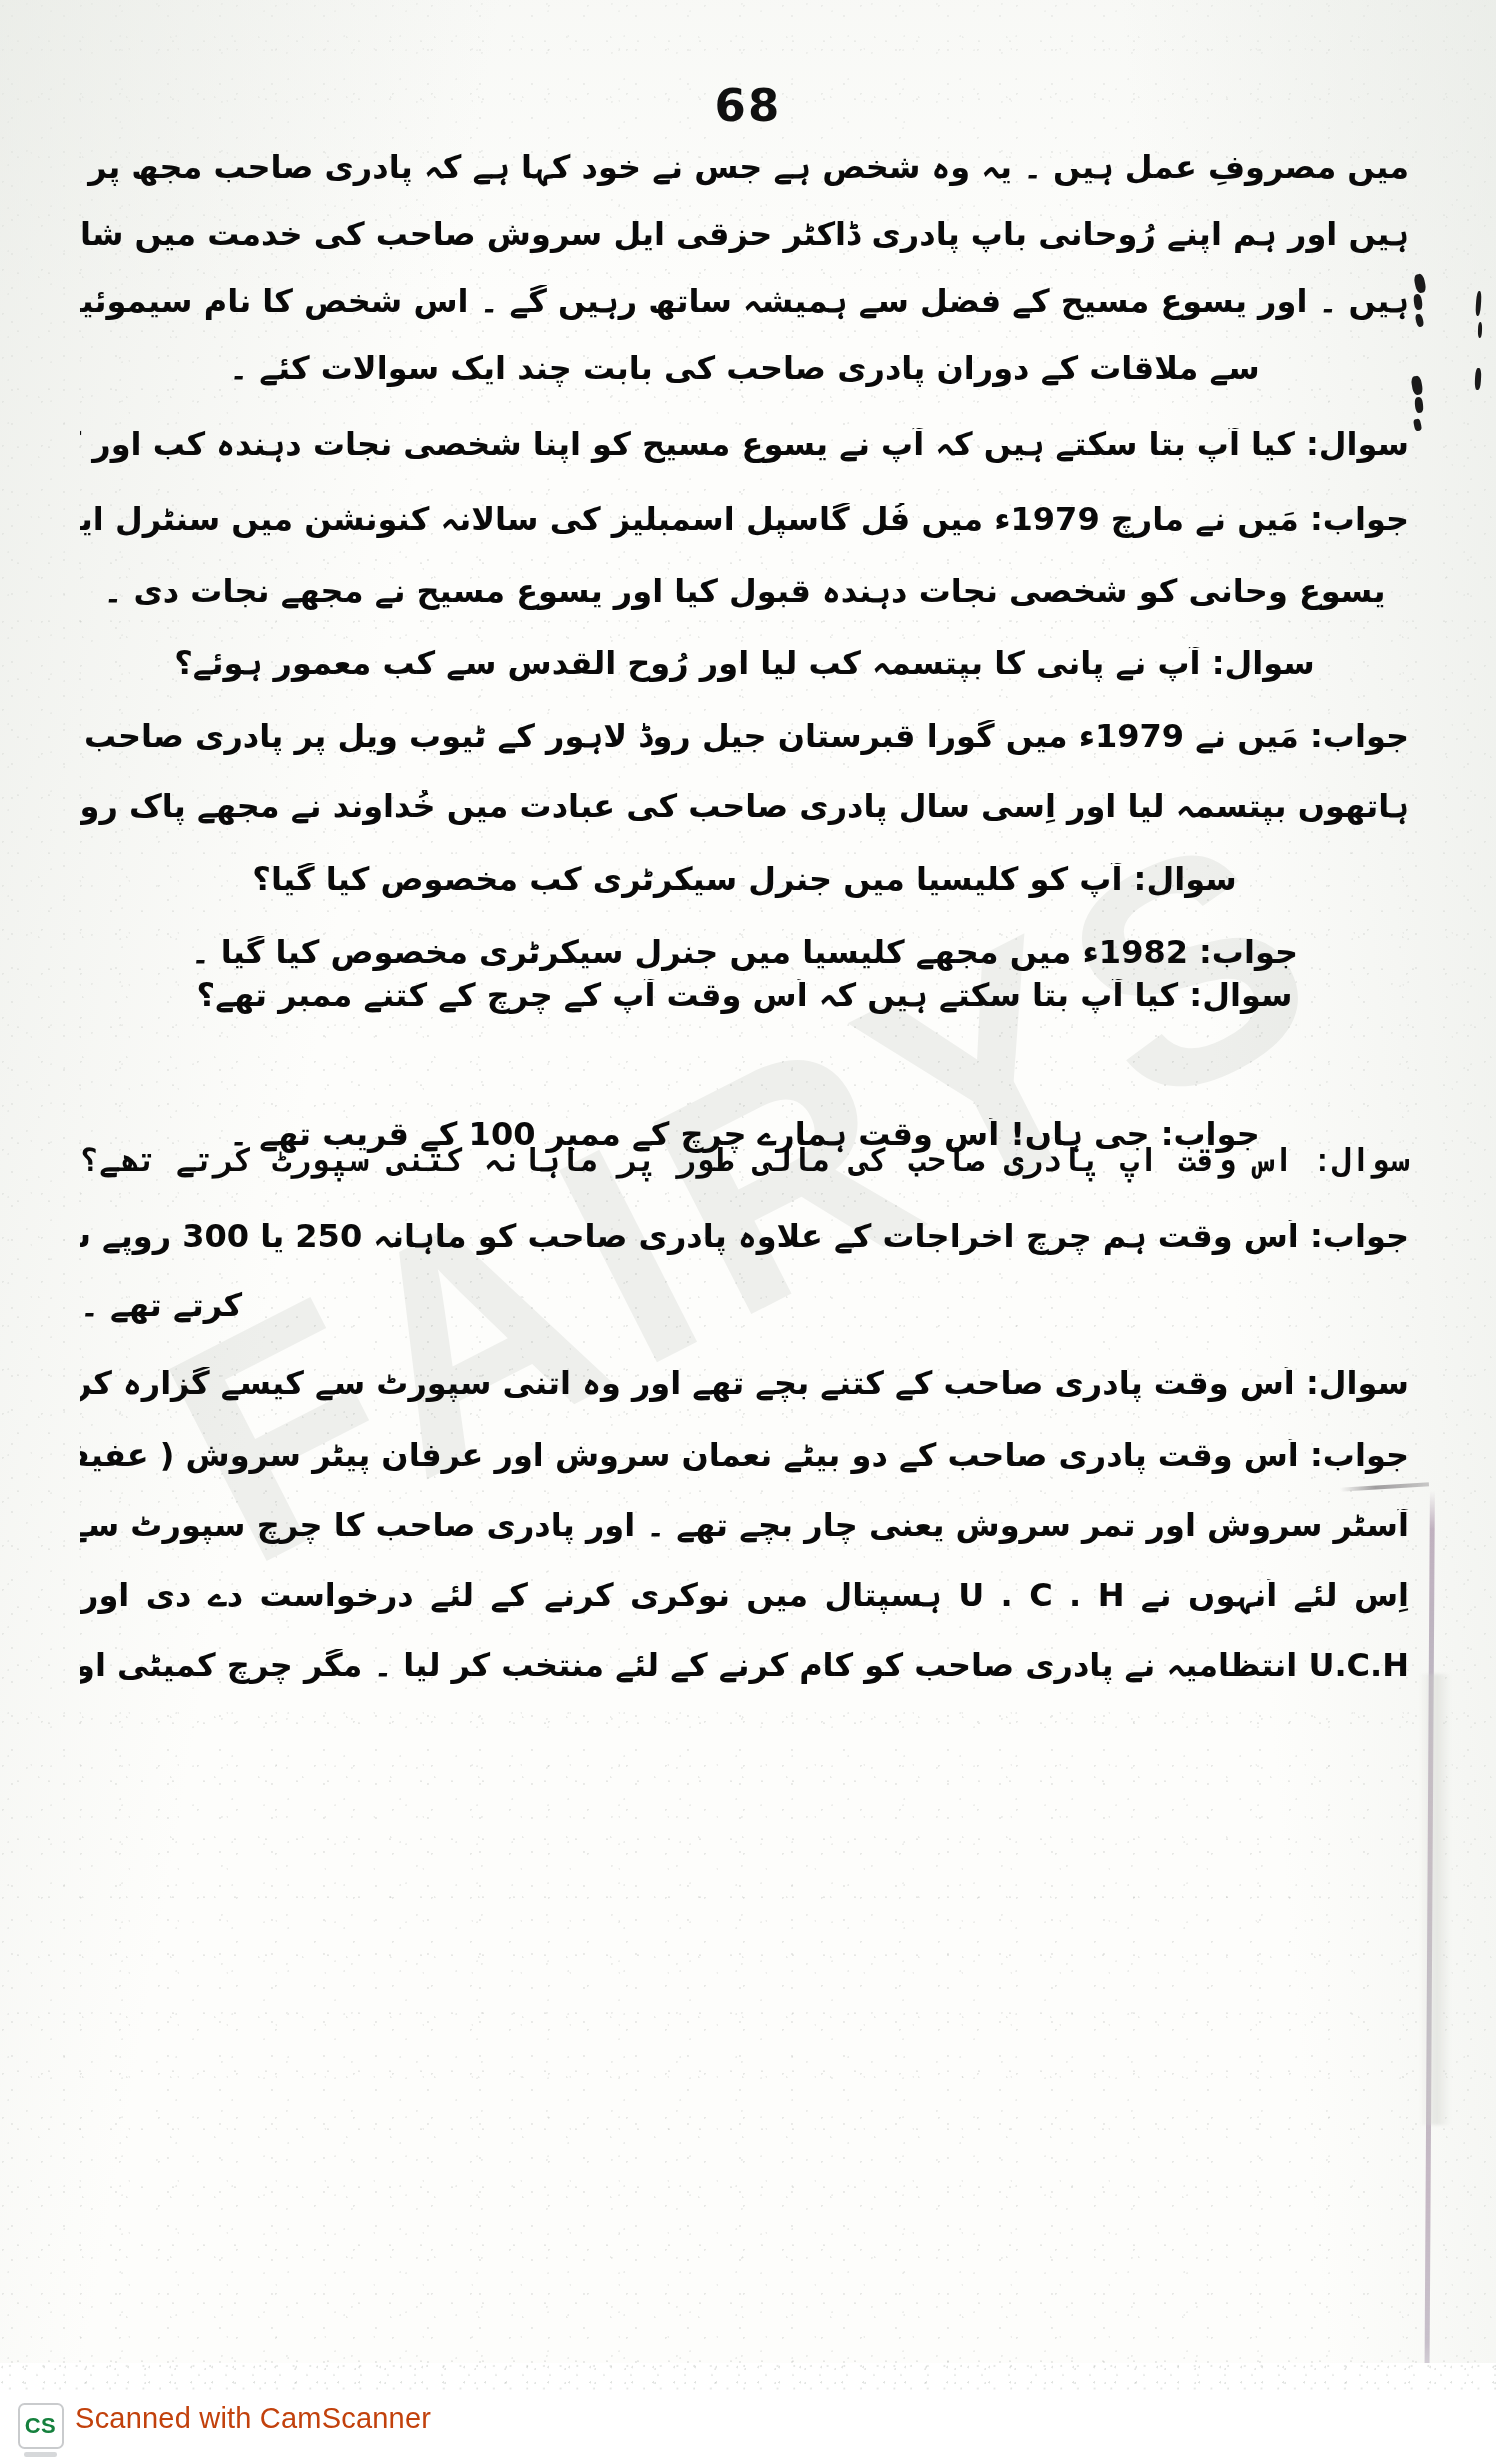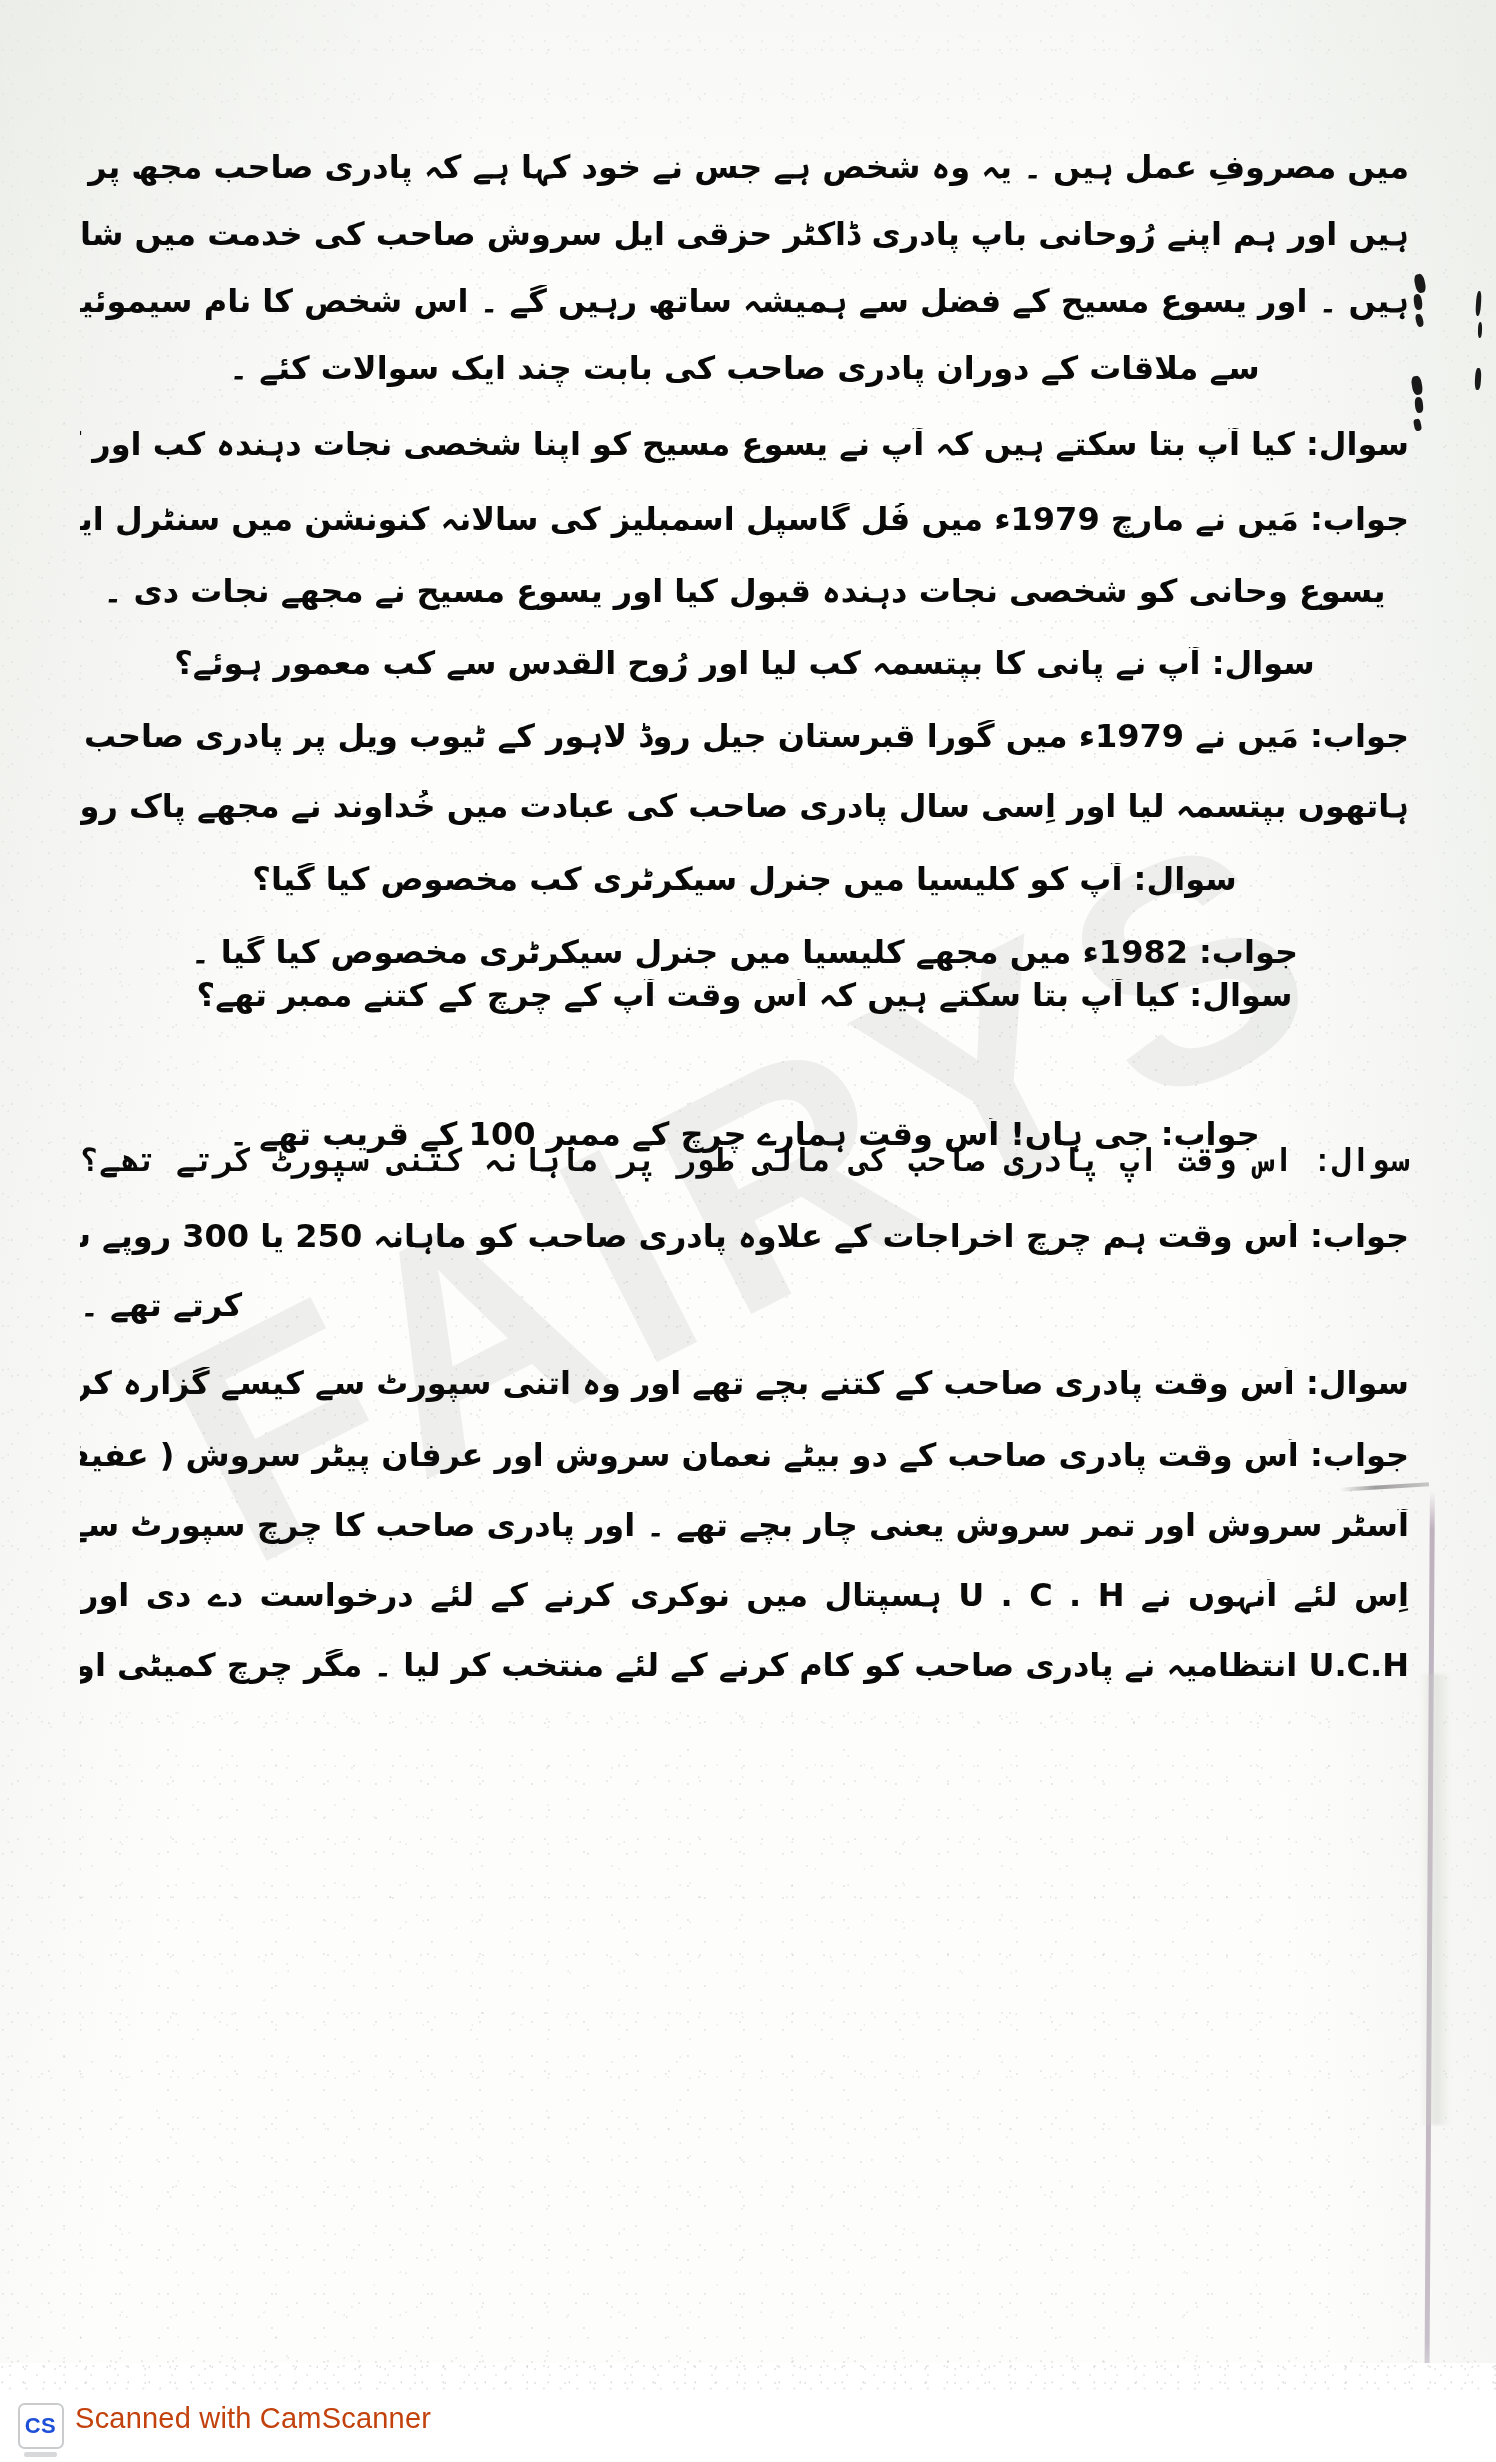--- a/index.html
+++ b/index.html
@@ -200,21 +200,21 @@
   #cs-badge {
     width: 42px;
     height: 42px;
     border: 2.9px solid #c9cbcd;
     border-radius: 6.6px;
     display: flex;
     align-items: center;
     justify-content: center;
     font-size: 22px;
     font-weight: 700;
-    color: #1d4ed8;
+    color: #15803d;
     letter-spacing: 0.4px;
     font-family: "Liberation Sans", sans-serif;
     position: relative;
     margin-top: 16px;
   }
   #cs-badge::after {
     content: "";
     position: absolute;
     left: 4.4px;
     right: 4.4px;
@@ -233,20 +233,21 @@
 </head>
 <body>
 
 <div id="page">
 
   <div id="paper-texture"></div>
   <div id="paper-shade"></div>
 
   <div id="watermark">FAIRYS</div>
 
+  <div id="page-number">68</div>
 
   <div id="body-text">
       <div class="text-line" style="top: 0px;">میں مصروفِ عمل ہیں ۔ یہ وہ شخص ہے جس نے خود کہا ہے کہ پادری صاحب مجھ پر سو فیصد اعتبار کرتے</div>
       <div class="text-line" style="top: 67px;">ہیں اور ہم اپنے رُوحانی باپ پادری ڈاکٹر حزقی ایل سروش صاحب کی خدمت میں شانہ بشانہ ساتھ رہے</div>
       <div class="text-line" style="top: 134px;">ہیں ۔ اور یسوع مسیح کے فضل سے ہمیشہ ساتھ رہیں گے ۔ اس شخص کا نام سیموئیل ضُو بہ ہے ۔ مَیں نے اُن</div>
       <div class="text-line short" style="top: 201px;">سے ملاقات کے دوران پادری صاحب کی بابت چند ایک سوالات کئے ۔</div>
       <div class="text-line" style="top: 277px;">سوال: کیا آپ بتا سکتے ہیں کہ آپ نے یسوع مسیح کو اپنا شخصی نجات دہندہ کب اور کہاں قبول کیا؟</div>
       <div class="text-line" style="top: 352px;">جواب: مَیں نے مارچ 1979ء میں فُل گاسپل اسمبلیز کی سالانہ کنونشن میں سنٹرل ایلس کی عبادت میں</div>
       <div class="text-line short" style="top: 424px;">یسوع وحانی کو شخصی نجات دہندہ قبول کیا اور یسوع مسیح نے مجھے نجات دی ۔</div>
       <div class="text-line short" style="top: 496px;">سوال: آپ نے پانی کا بپتسمہ کب لیا اور رُوح القدس سے کب معمور ہوئے؟</div>

